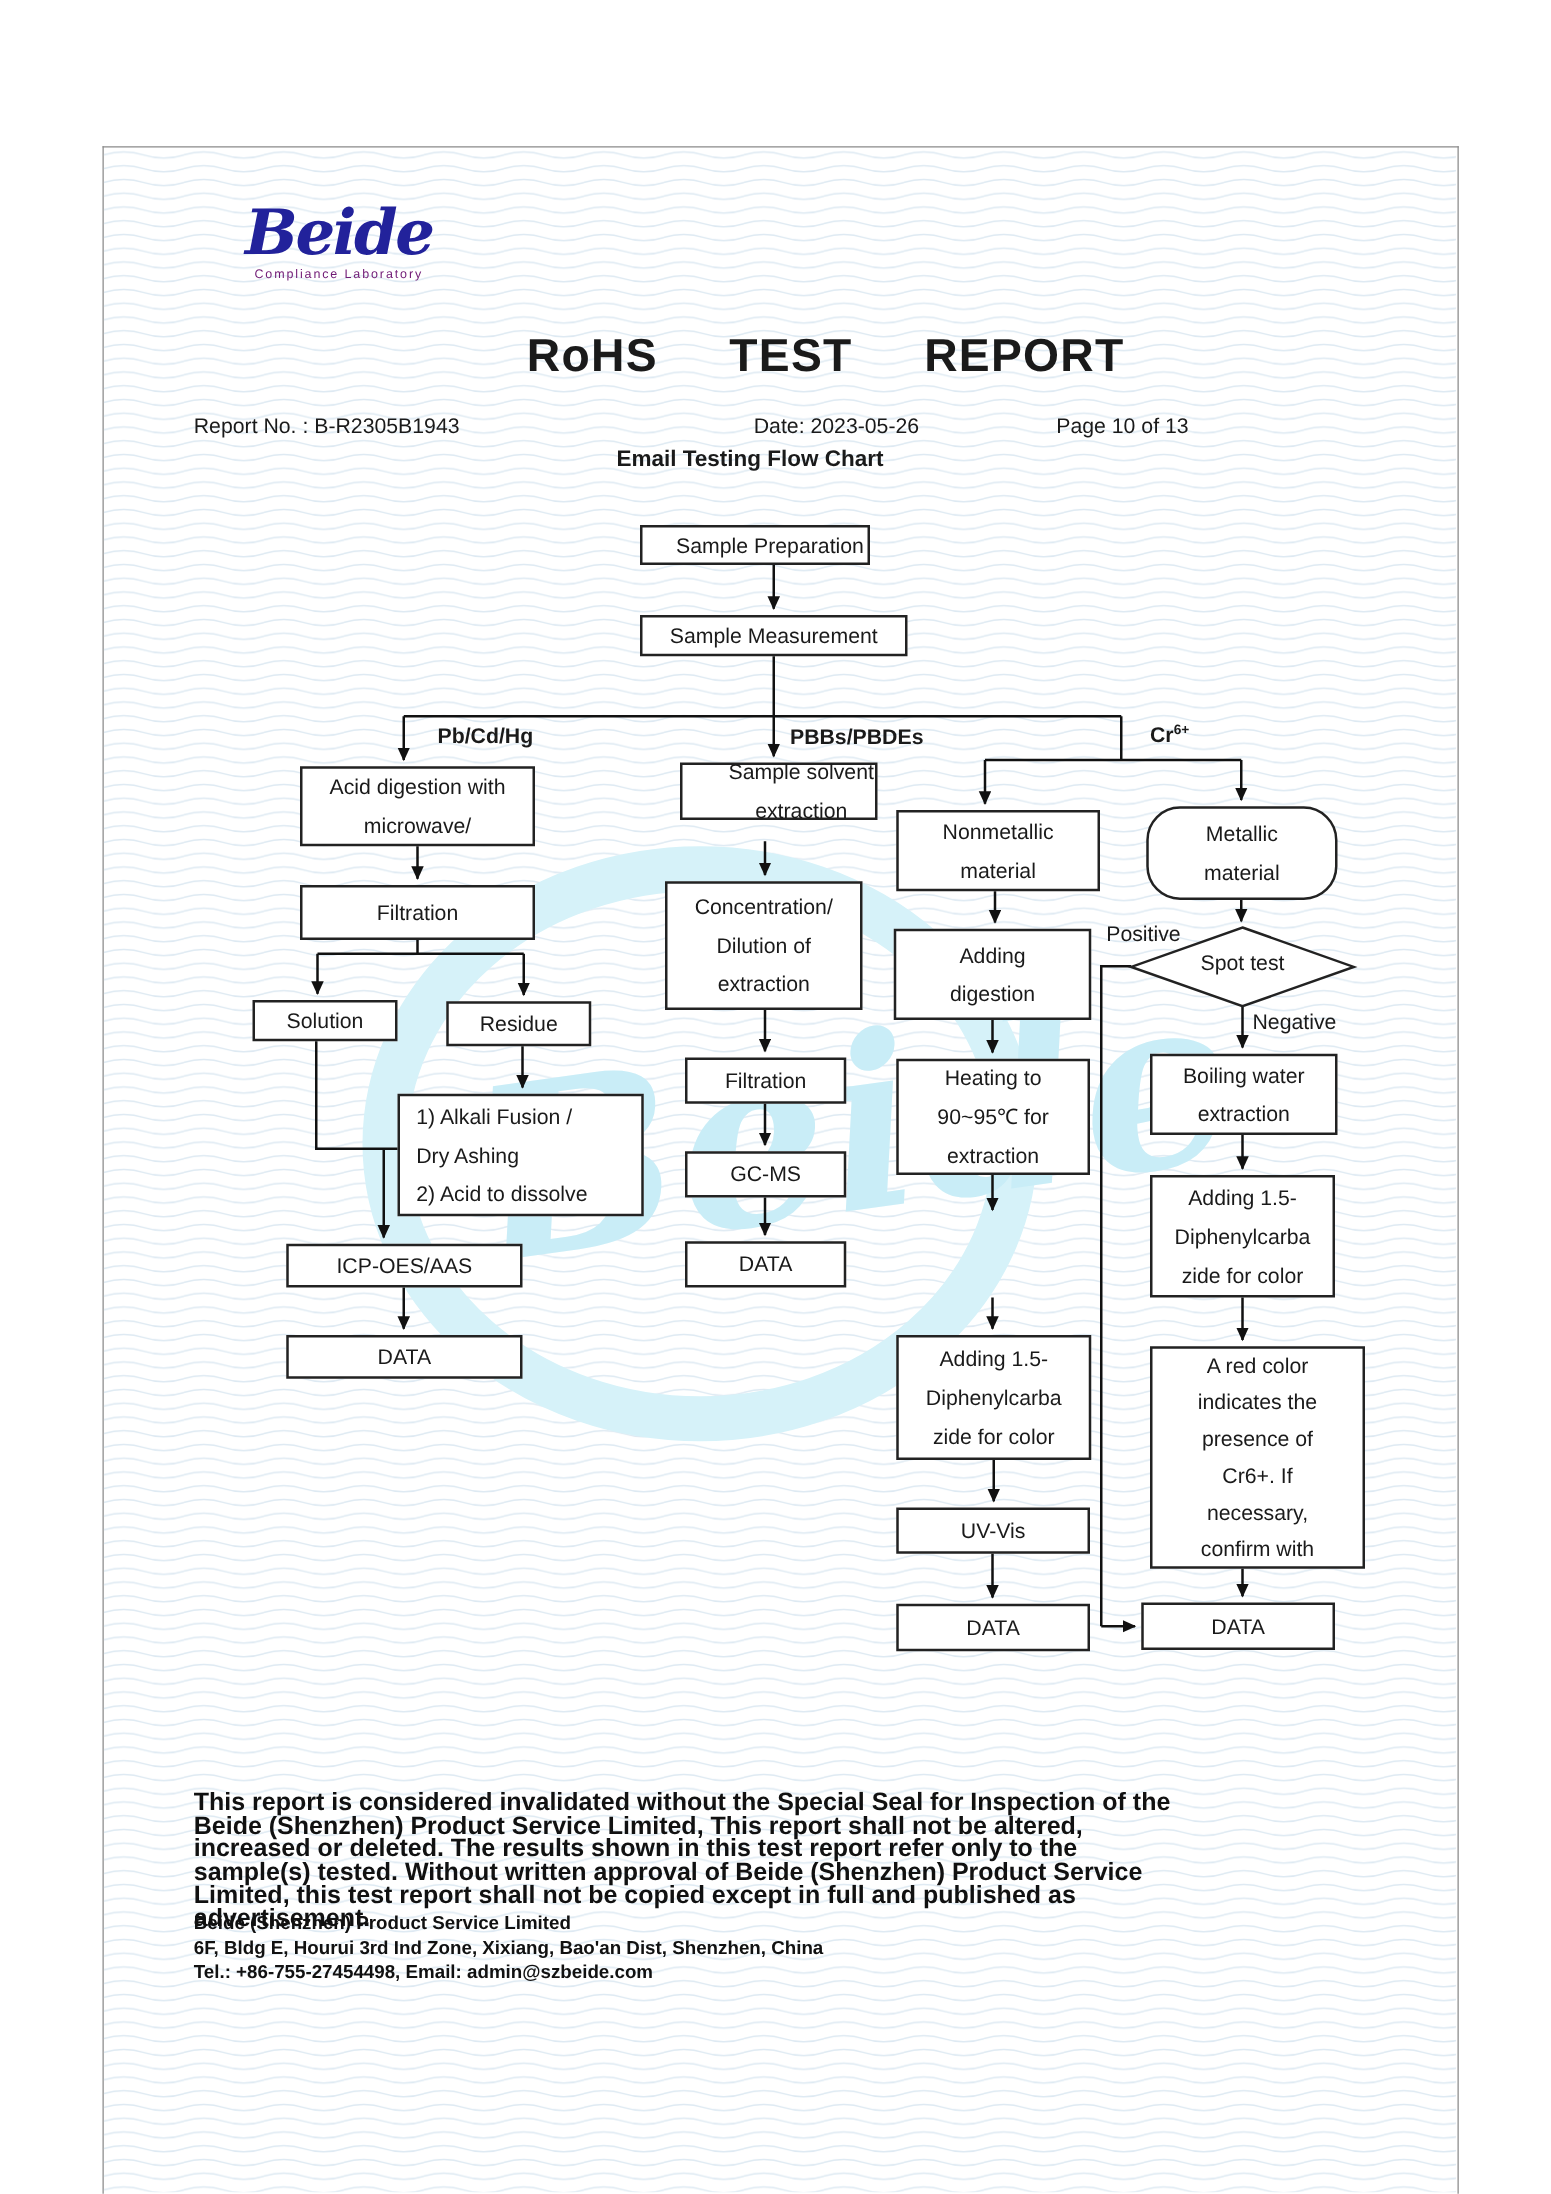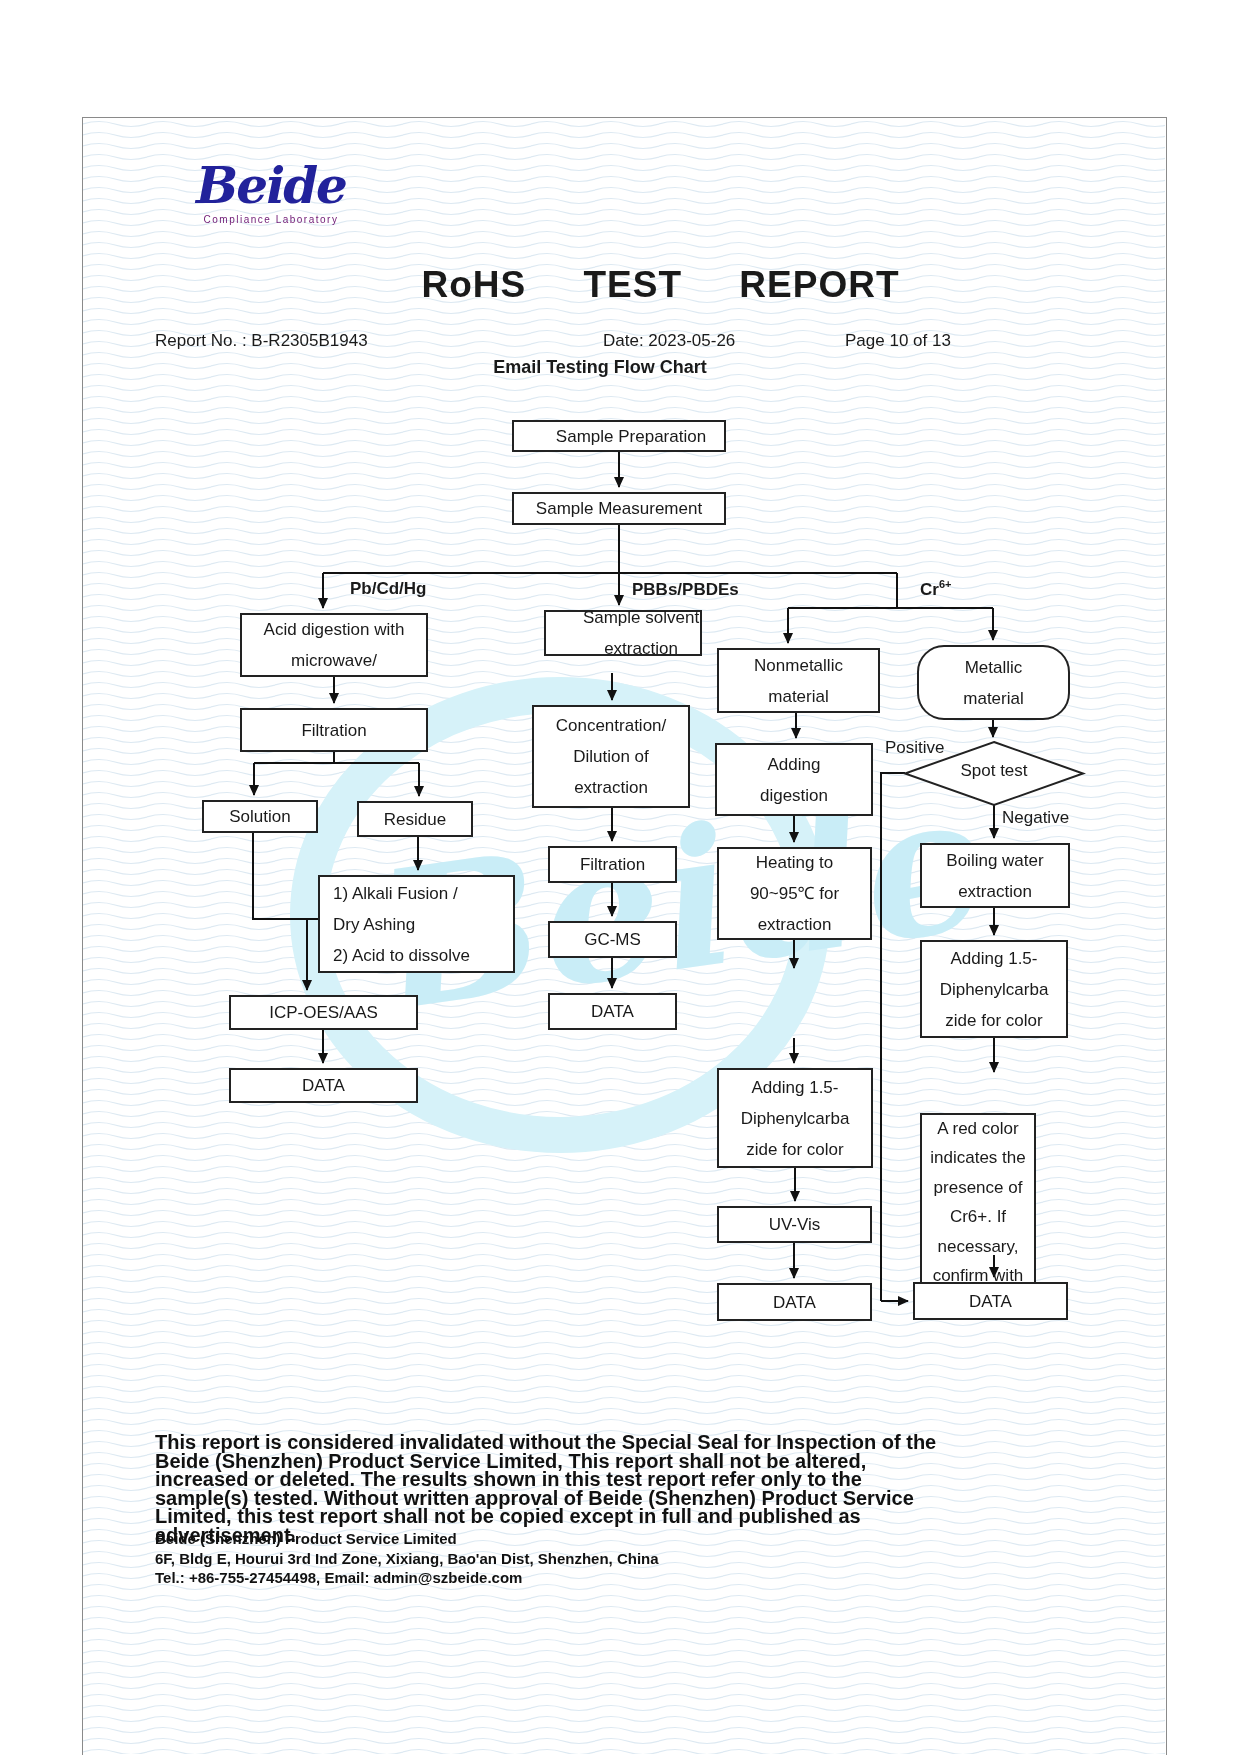--- a/index.html
+++ b/index.html
@@ -114,21 +114,21 @@
       <polygon points="994,742 1083,773.5 994,805 905,773.5" fill="#ffffff" stroke="#222" stroke-width="2"></polygon>
     </g>
   </svg>
 
   <div class="blabel" style="left:350px;top:579px;">Pb/Cd/Hg</div>
   <div class="blabel" style="left:632px;top:580px;">PBBs/PBDEs</div>
   <div class="blabel" style="left:920px;top:578px;"><span>Cr</span><sup style="font-size:11px;">6+</sup></div>
   <div class="dlabel" style="left:885px;top:738px;">Positive</div>
   <div class="dlabel" style="left:1002px;top:808px;">Negative</div>
 
-  <div class="nd" style="left:512px;top:420px;width:214px;height:32px;padding-left:24px;">Sample Preparation</div>
+  <div class="nd" style="left:512px;top:420px;width:184px;height:32px;padding-left:24px;">Sample Preparation</div>
   <div class="nd" style="left:512px;top:492px;width:214px;height:33px;text-align:right;">Sample Measurement</div>
 
   <div class="nd" style="left:240px;top:613px;width:188px;height:64px;">Acid digestion with
 microwave/</div>
   <div class="nd" style="left:240px;top:708px;width:188px;height:44px;">Filtration</div>
   <div class="nd" style="left:202px;top:800px;width:116px;height:33px;">Solution</div>
   <div class="nd" style="left:357px;top:801px;width:116px;height:36px;">Residue</div>
   <div class="nd left-align" style="left:318px;top:875px;width:197px;height:98px;">1) Alkali Fusion /
 Dry Ashing
 2) Acid to dissolve</div>
@@ -158,21 +158,21 @@
   <div class="nd" style="left:717px;top:1283px;width:155px;height:38px;">DATA</div>
 
   <div class="nd" style="left:917px;top:645px;width:153px;height:75px;border-radius:27px;">Metallic
 material</div>
   <div class="diamond-label">Spot test</div>
   <div class="nd" style="left:920px;top:843px;width:150px;height:65px;">Boiling water
 extraction</div>
   <div class="nd" style="left:920px;top:940px;width:148px;height:98px;">Adding 1.5-
 Diphenylcarba
 zide for color</div>
-  <div class="nd tight" style="left:920px;top:1077px;width:116px;height:178px;margin-top:36px;">A red color
+  <div class="nd tight" style="left:920px;top:1077px;width:172px;height:178px;">A red color
 indicates the
 presence of
 Cr6+. If
 necessary,
 confirm with</div>
   <div class="nd" style="left:913px;top:1282px;width:155px;height:38px;">DATA</div>
 
   <div class="disclaimer">This report is considered invalidated without the Special Seal for Inspection of the Beide (Shenzhen) Product Service Limited, This report shall not be altered, increased or deleted. The results shown in this test report refer only to the sample(s) tested. Without written approval of Beide (Shenzhen) Product Service Limited, this test report shall not be copied except in full and published as advertisement.</div>
   <div class="company">
     <div>Beide (Shenzhen) Product Service Limited</div>

